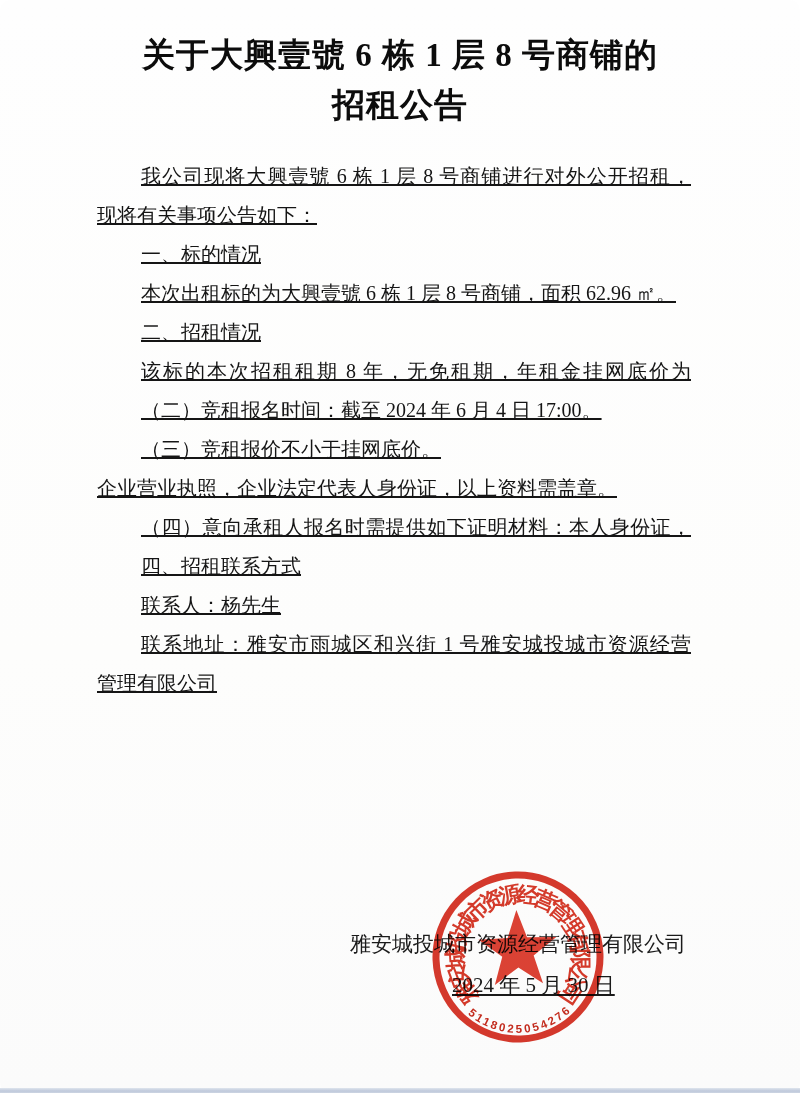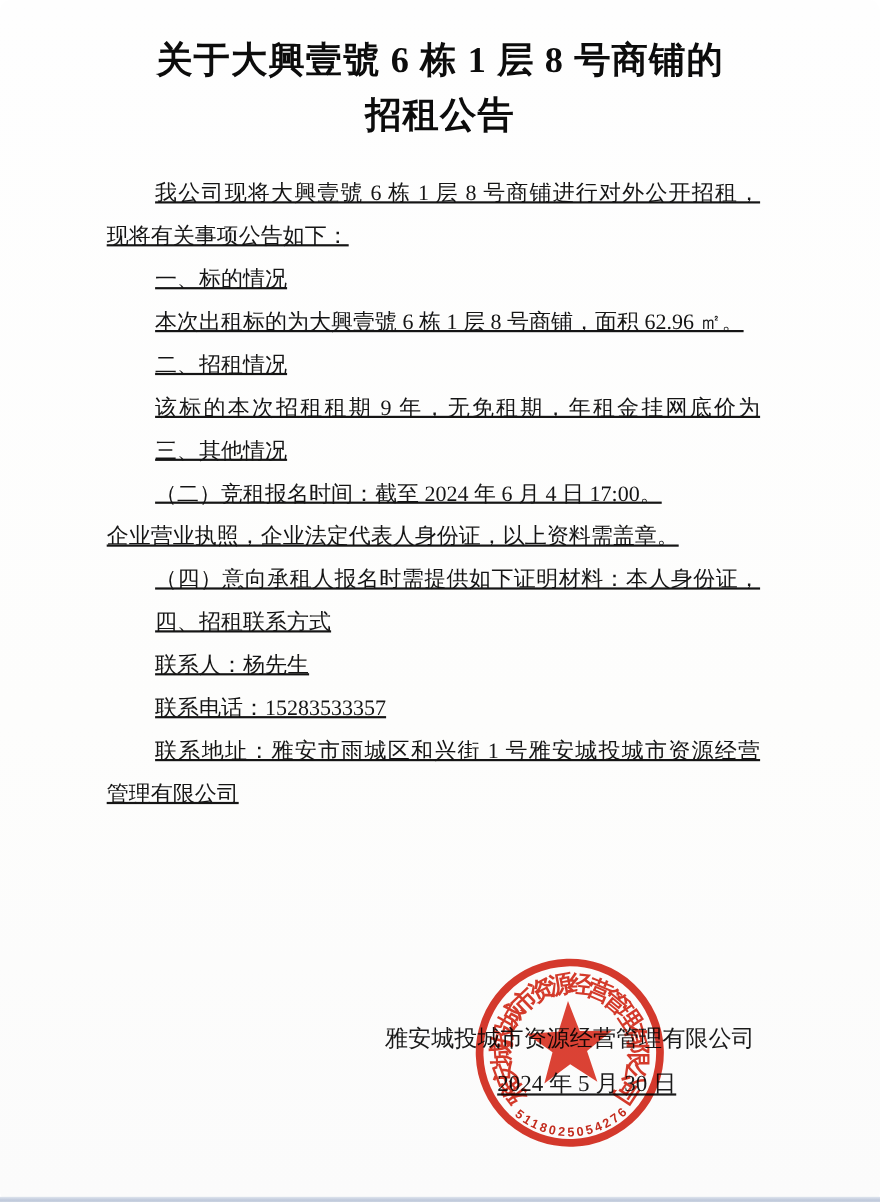--- a/index.html
+++ b/index.html
@@ -122,28 +122,27 @@
     <div>关于大興壹號 6 栋 1 层 8 号商铺的</div>
     <div>招租公告</div>
   </div>
 
   <div class="doc-body">
       <div class="bline indent stretch">我公司现将大興壹號 6 栋 1 层 8 号商铺进行对外公开招租，</div>
       <div class="bline">现将有关事项公告如下：</div>
       <div class="bline indent">一、标的情况</div>
       <div class="bline indent">本次出租标的为大興壹號 6 栋 1 层 8 号商铺，面积 62.96 ㎡。</div>
       <div class="bline indent">二、招租情况</div>
-      <div class="bline indent stretch">该标的本次招租租期 9 年，无免租期，年租金挂网底价为</div>
-      <div class="bline indent">三、其他情况</div>
+      <div class="bline indent stretch">该标的本次招租租期 8 年，无免租期，年租金挂网底价为</div>
       <div class="bline indent">（二）竞租报名时间：截至 2024 年 6 月 4 日 17:00。</div>
+      <div class="bline indent">（三）竞租报价不小于挂网底价。</div>
       <div class="bline">企业营业执照，企业法定代表人身份证，以上资料需盖章。</div>
       <div class="bline indent stretch">（四）意向承租人报名时需提供如下证明材料：本人身份证，</div>
       <div class="bline indent">四、招租联系方式</div>
       <div class="bline indent">联系人：杨先生</div>
-      <div class="bline indent">联系电话：15283533357</div>
       <div class="bline indent stretch">联系地址：雅安市雨城区和兴街 1 号雅安城投城市资源经营</div>
       <div class="bline">管理有限公司</div>
     </div>
 
   <div class="sig-company">雅安城投城市资源经营管理有限公司</div>
   <div class="sig-date">2024 年 5 月 30 日</div>
 
   <svg class="seal" viewBox="0 0 220 220" width="220" height="220" xmlns="http://www.w3.org/2000/svg">
     <defs>
       <path id="sealArcTop" d="M 67.9 145.4 A 55 55 0 1 1 152.1 145.4" fill="none"></path>

